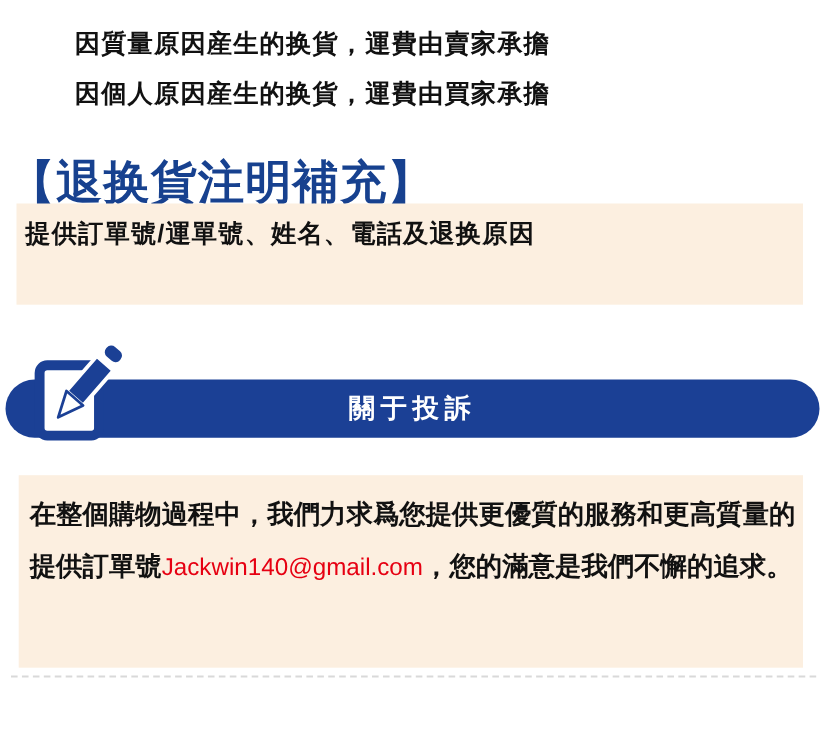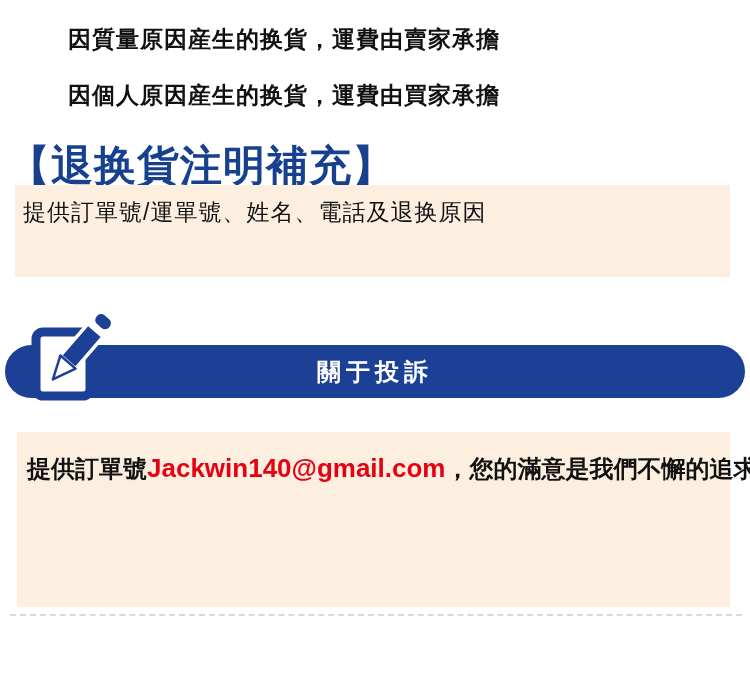--- a/index.html
+++ b/index.html
@@ -25,21 +25,21 @@
   .note-line {
     position: absolute;
     left: 68px;
     font-size: 23px;
     font-weight: 700;
     color: var(--text-dark);
     white-space: nowrap;
     letter-spacing: 1px;
   }
   .note-1 { top: 24px; }
-  .note-2 { top: 80px; text-align: right; }
+  .note-2 { top: 70px; text-align: right; }
 
   .section-heading {
     position: absolute;
     left: 8px; top: 138px;
     font-size: 42px;
     font-weight: 700;
     color: var(--heading-blue);
     white-space: nowrap;
     letter-spacing: 1px;
   }
@@ -48,21 +48,21 @@
     position: absolute;
     background: var(--box-cream);
   }
   .box-return {
     left: 15px; top: 185px;
     width: 715px; height: 92px;
     padding: 5px 0 0 8px;
   }
   .box-return .box-line {
     font-size: 23px;
-    font-weight: 400;
+    font-weight: 700;
     color: var(--text-dark);
     line-height: 44px;
     white-space: nowrap;
     letter-spacing: 1px;
   }
 
   .banner {
     position: absolute;
     left: 5px; top: 345px;
     width: 740px; height: 53px;
@@ -96,22 +96,22 @@
   }
   .box-complaint .box-line {
     font-size: 24px;
     font-weight: 700;
     color: var(--text-dark);
     line-height: 48px;
     white-space: nowrap;
   }
   .email-text {
     color: var(--email-red);
-    font-weight: 700;
-    font-size: 26px;
+    font-weight: 400;
+    font-size: 22px;
     letter-spacing: 0;
   }
 
   .dashed-divider {
     position: absolute;
     left: 10px; top: 614px;
     width: 732px; height: 0;
     border-top: 2px dashed var(--divider-gray);
   }
 </style>
@@ -138,18 +138,19 @@
         <polygon points="-10,61 10,61 0,84" fill="#ffffff" stroke="currentColor" stroke-width="2.5" stroke-linejoin="round"></polygon>
       </g>
     </svg>
   </div>
 
   <div class="banner">
     <div class="banner-title">關于投訴</div>
   </div>
 
   <div class="cream-box box-complaint">
+    <div class="box-line">在整個購物過程中，我們力求爲您提供更優質的服務和更高質量的</div>
     <div class="box-line"><span>提供訂單號</span><span class="email-text">Jackwin140@gmail.com</span><span>，您的滿意是我們不懈的追求。</span></div>
   </div>
 
   <div class="dashed-divider"></div>
 
 </div>
 
 </body></html>

